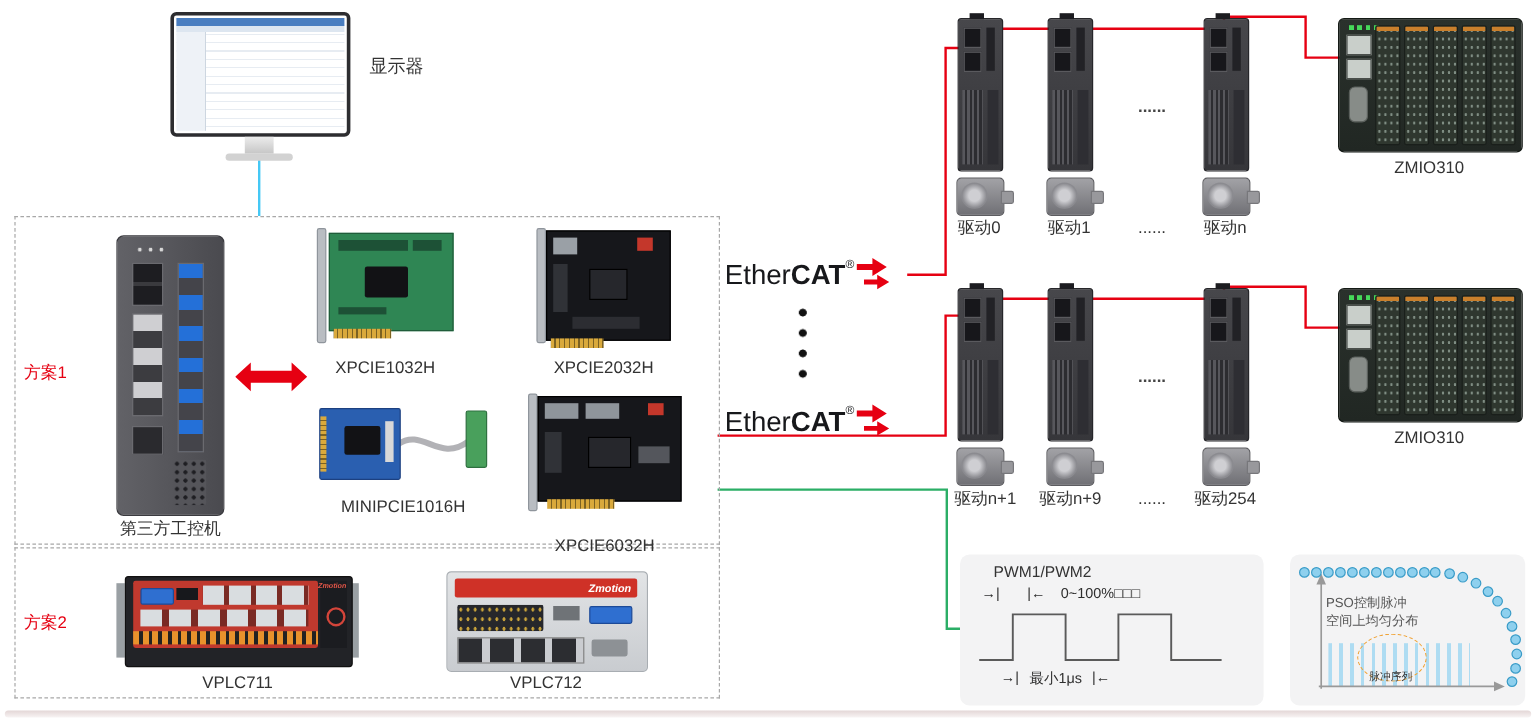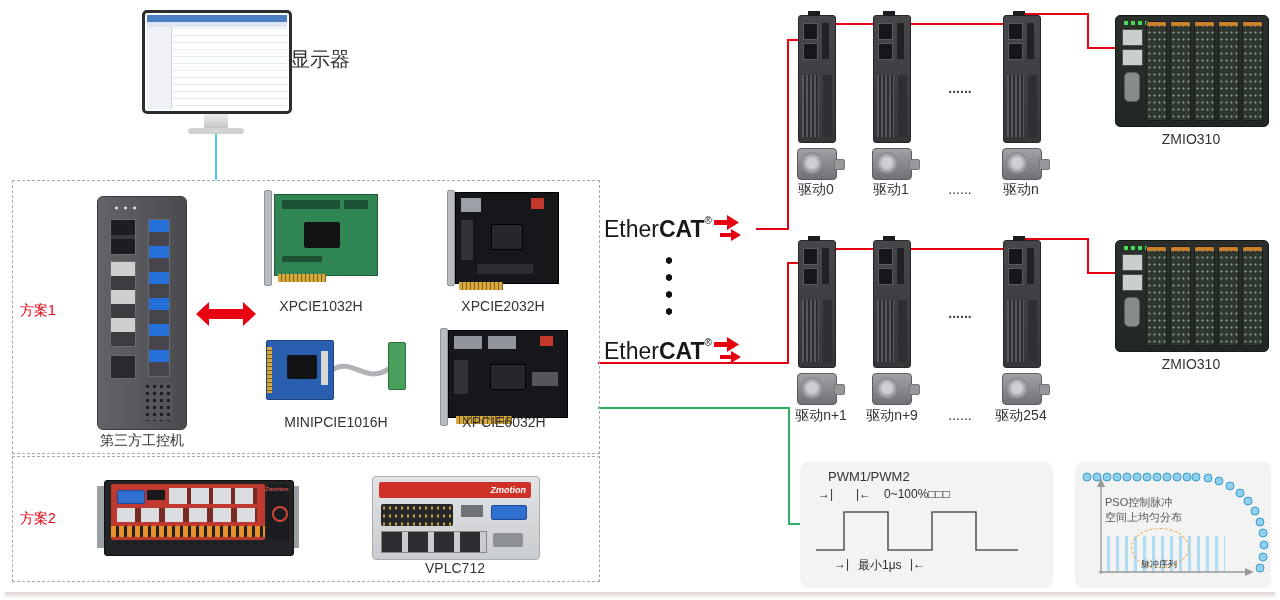--- a/index.html
+++ b/index.html
@@ -102,21 +102,21 @@
     <path d="M892,267 V249 H1012 V267" stroke="#e60012" stroke-width="2" fill="none"></path>
     <path d="M1020,267 V239 H1088 V273 H1117" stroke="#e60012" stroke-width="2" fill="none"></path>
     <path d="M332,370 C352,356 366,386 390,368" stroke="#b2b2b6" stroke-width="5" fill="none"></path>
   </svg>
 
   <div class="mon-frame">
     <div class="mon-screen"></div>
   </div>
   <div class="mon-stand"></div>
   <div class="mon-base"></div>
-  <div class="lbl" style="left:290px;top:46px;font-size:20px">显示器</div>
+  <div class="lbl" style="left:308px;top:46px;font-size:15px">显示器</div>
 
   <div class="scheme-box" style="left:12px;top:180px;width:586px;height:272px"></div>
   <div class="scheme-box" style="left:12px;top:456px;width:586px;height:124px"></div>
   <div class="scheme-tag" style="left:20px;top:302px">方案1</div>
   <div class="scheme-tag" style="left:20px;top:510px">方案2</div>
 
   <div class="ipc">
     <i class="i-dots"></i>
     <i class="i-usb2"></i>
     <i class="i-lan"></i>
@@ -165,36 +165,37 @@
     <i class="bracket abs" style="left:0;top:0;height:96px"></i>
     <i class="abs" style="left:8px;top:2px;width:118px;height:86px;background:#16171b;border:1px solid #000"></i>
     <i class="abs" style="left:100px;top:8px;width:13px;height:10px;background:#c4372b"></i>
     <i class="abs" style="left:14px;top:8px;width:28px;height:13px;background:#8f959b"></i>
     <i class="abs" style="left:48px;top:8px;width:28px;height:13px;background:#8f959b"></i>
     <i class="abs" style="left:14px;top:32px;width:14px;height:34px;background:#303237"></i>
     <i class="abs" style="left:50px;top:36px;width:34px;height:24px;background:#26272c;border:1px solid #000"></i>
     <i class="abs" style="left:92px;top:44px;width:26px;height:14px;background:#54565c"></i>
     <i class="gold abs" style="left:16px;top:88px;width:56px;height:8px"></i>
   </div>
-  <div class="lbl" style="left:440px;top:414px;width:128px">XPCIE6032H</div>
+  <div class="lbl" style="left:440px;top:446px;width:128px">XPCIE6032H</div>
 
   <div class="abs" style="left:97px;top:478px;width:202px;height:80px">
     <i class="abs" style="left:0;top:8px;width:7px;height:62px;background:#9aa0a4"></i>
     <i class="abs" style="right:0;top:8px;width:7px;height:62px;background:#9aa0a4"></i>
     <i class="abs" style="left:7px;top:2px;width:188px;height:74px;background:#222327;border:1px solid #111;border-radius:3px"></i>
     <i class="abs" style="left:14px;top:6px;width:154px;height:56px;background:#c0392e;border-radius:2px"></i>
     <i class="abs" style="left:20px;top:12px;width:26px;height:12px;background:#2f6fd0;border:1px solid #1c4a98;border-radius:2px"></i>
     <i class="abs" style="left:50px;top:12px;width:18px;height:10px;background:#17181c"></i>
     <i class="abs" style="left:72px;top:10px;width:88px;height:16px;background:repeating-linear-gradient(90deg,#d9dde0 0 18px,#7a2a24 18px 22px)"></i>
     <i class="abs" style="left:20px;top:30px;width:140px;height:14px;background:repeating-linear-gradient(90deg,#d9dde0 0 18px,#7a2a24 18px 24px)"></i>
     <i class="abs" style="left:14px;top:48px;width:154px;height:11px;background:repeating-linear-gradient(90deg,#e8922c 0 5px,#222 5px 8px)"></i>
     <i class="abs" style="left:170px;top:6px;width:22px;height:56px;background:#1b1c20"></i>
     <span class="abs" style="left:168px;top:8px;font-size:6px;color:#e05548;font-style:italic;font-weight:bold">Zmotion</span>
     <i class="abs" style="left:175px;top:28px;width:12px;height:12px;border:2px solid #d4453a;border-radius:50%"></i>
   </div>
+  <div class="lbl" style="left:97px;top:560px;width:202px">VPLC711</div>
 
   <div class="abs" style="left:372px;top:476px;width:166px;height:82px;background:linear-gradient(180deg,#e2e4e6,#c9ccd0);border:1px solid #a8adb2;border-radius:4px">
     <i class="abs" style="left:6px;top:5px;width:152px;height:16px;background:#cf3127;border-radius:2px;text-align:right">
         <span style="display:block;padding-right:5px;font-size:9px;line-height:16px;color:#fff;font-weight:bold;font-style:italic">Zmotion</span>
       </i>
     <i class="abs" style="left:8px;top:27px;width:72px;height:22px;background-color:#26272b;border-radius:2px;background-image:radial-gradient(#caa43a 1px,rgba(0,0,0,0) 1.4px);background-size:6px 8px"></i>
     <i class="abs" style="left:88px;top:28px;width:22px;height:12px;background:#6f7377"></i>
     <i class="abs" style="left:118px;top:28px;width:34px;height:13px;background:#2f6fd0;border:1px solid #1c4a98;border-radius:2px"></i>
     <i class="abs" style="left:8px;top:54px;width:104px;height:20px;border:1px solid #888;background:repeating-linear-gradient(90deg,#2c2d31 0 20px,#caccd0 20px 26px)"></i>
     <i class="abs" style="left:120px;top:56px;width:30px;height:14px;background:#8d9195;border-radius:2px"></i>

